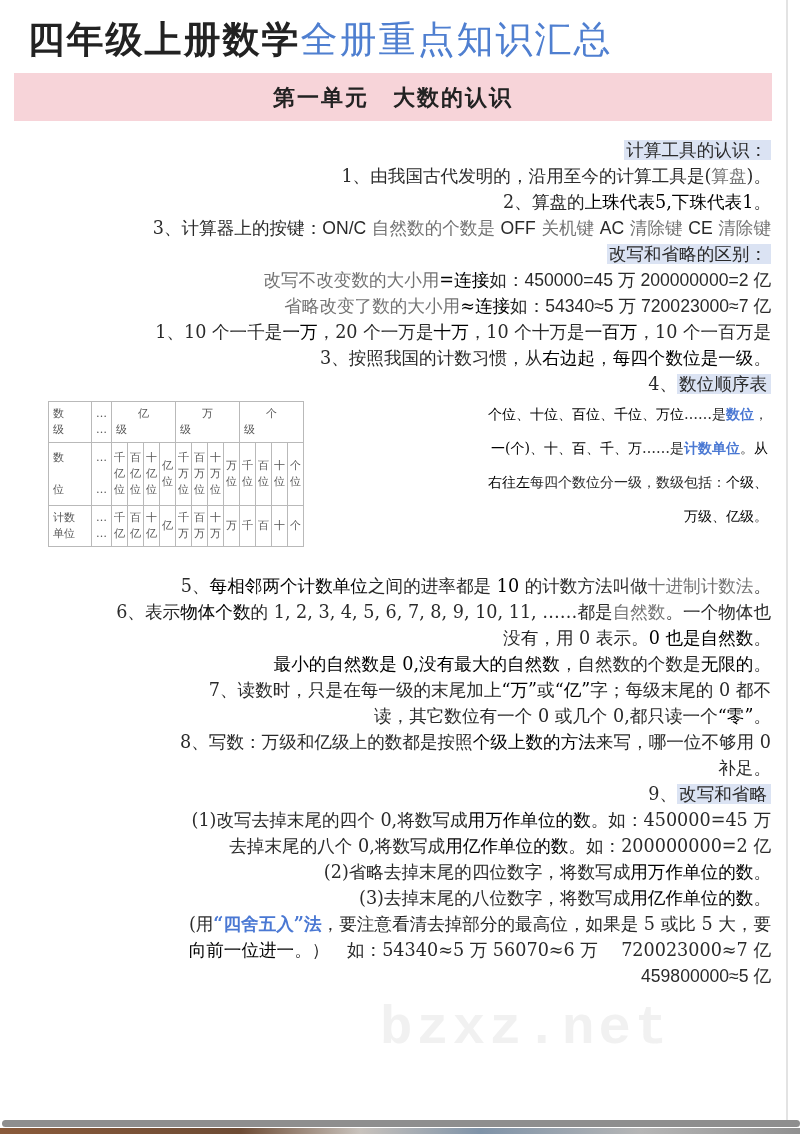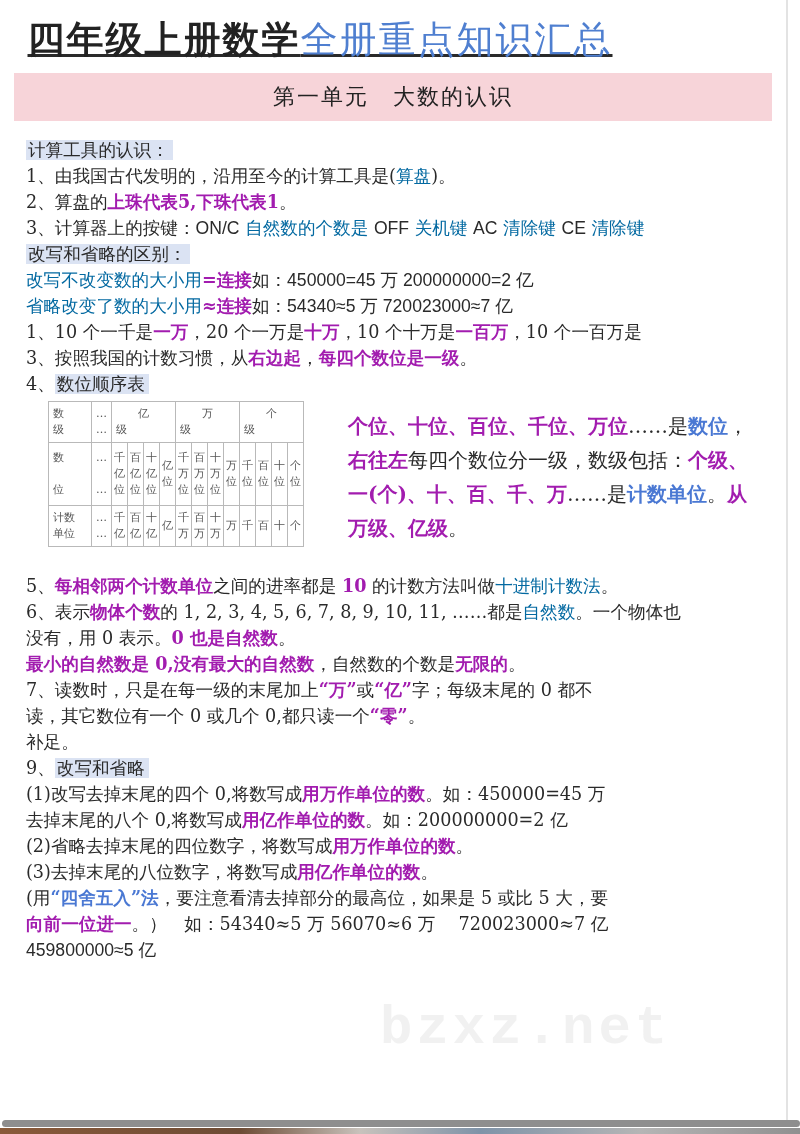--- a/index.html
+++ b/index.html
@@ -6,37 +6,37 @@
   body {
     width:800px; height:1134px; background:#ffffff; position:relative; overflow:hidden;
     font-family:"DejaVu Serif","Liberation Serif",serif; color:#2a2a2a;
   }
   .page {
     position:absolute; left:0; top:0; width:786px; height:1120px; background:#fff;
     border-right:2px solid #e3e3e3;
   }
   .title {
     position:absolute; top:14px; left:0; width:640px; text-align:center;
-    font-size:37px; font-weight:bold; letter-spacing:2px; line-height:50px;text-decoration:underline;
+    font-size:37px; font-weight:bold; letter-spacing:2px; line-height:50px;
   }
   .title .t-dark { color:#222; }
   .title .t-blue { color:#4f7fd0; font-weight:normal; }
   .unit-banner {
     position:absolute; top:73px; left:14px; width:758px; height:48px; background:#f7d4d9;
-    text-align:center; line-height:48px; font-size:22px; font-weight:normal; color:#222;
+    text-align:center; line-height:48px; font-size:22px; font-weight:bold; color:#222;
     letter-spacing:2px;
   }
   .content {
     position:absolute; top:137px; left:26px; width:745px;
     font-size:17.6px; line-height:26px;
   }
-  .ln { white-space:nowrap; height:26px; }
+  .ln { white-space:nowrap; height:26px;text-align:right; }
   .hl { background:#dbe3f3; padding:0 4px 0 2px; }
-  .r { color:#a21caf; font-weight:bold; }
-  .b { color:#0369a1; }
+  .r { color:#000000; font-weight:normal; }
+  .b { color:#737373; }
   .bb { color:#4a78d3; font-weight:bold; }
   .sans { font-family:"Liberation Sans","DejaVu Sans",sans-serif; }
 
   .table-block { position:relative; height:176px; }
   .place-table {
     position:absolute; left:22px; top:4px; border-collapse:collapse;
     font-size:11px; line-height:16px; color:#555;
   }
   .place-table td {
     border:1.5px solid #b9b9b9; text-align:center; vertical-align:middle; padding:0 2px;
@@ -45,21 +45,21 @@
   .place-table .mid td { height:62px; }
   .place-table .bot td { height:40px; }
   .place-table .vcol { width:11px; }
   .place-table .lbl { width:36px; text-align:left; padding-left:4px; }
   .place-table .dots { width:15px; }
   .grp { position:relative; }
   .grp .gname { display:block; text-align:center; }
   .grp .gsuf { display:block; text-align:left; padding-left:2px; }
 
   .side-note {
-    position:absolute; left:322px; top:12px; width:420px; font-size:20px;
+    position:absolute; left:322px; top:0px; width:420px; font-size:14px;
     line-height:34px; font-weight:normal;
   }
   .side-note .ln { height:34px; }
 
   .watermark {
     position:absolute; left:380px; top:998px; font-family:Liberation Mono, monospace;
     font-size:54px; font-weight:bold; color:rgba(200,200,200,0.25); letter-spacing:4px;
   }
   .scrollbar {
     position:absolute; left:2px; top:1120px; width:798px; height:7px; background:#8e8e8e;
@@ -168,22 +168,22 @@
           <td class="vcol"><span>千</span></td>
           <td class="vcol"><span>百</span></td>
           <td class="vcol"><span>十</span></td>
           <td class="vcol"><span>个</span></td>
         </tr>
       </tbody>
         </table>
 
       <div class="side-note">
         <div class="ln"><span class="r">个位、十位、百位、千位、万位</span><span>……是</span><span class="bb">数位</span><span>，</span></div>
+        <div class="ln"><span class="r">一(个)、十、百、千、万</span><span>……是</span><span class="bb">计数单位</span><span>。</span><span class="r">从</span></div>
         <div class="ln"><span class="r">右往左</span><span>每四个数位分一级，数级包括：</span><span class="r">个级、</span></div>
-        <div class="ln"><span class="r">一(个)、十、百、千、万</span><span>……是</span><span class="bb">计数单位</span><span>。</span><span class="r">从</span></div>
         <div class="ln"><span class="r">万级、亿级</span><span>。</span></div>
       </div>
     </div>
 
     <div class="ln">
       <span>5、</span><span class="r">每相邻两个计数单位</span><span>之间的进率都是 </span><span class="r">10</span><span> 的计数方法叫做</span><span class="b">十进制计数法</span><span>。</span>
     </div>
 
     <div class="ln">
       <span>6、表示</span><span class="r">物体个数</span><span>的 1, 2, 3, 4, 5, 6, 7, 8, 9, 10, 11, ……都是</span><span class="b">自然数</span><span>。一个物体也</span>
@@ -196,20 +196,23 @@
     </div>
 
     <div class="ln">
       <span>7、读数时，只是在每一级的末尾加上</span><span class="r">“万”</span><span>或</span><span class="r">“亿”</span><span>字；每级末尾的 0 都不</span>
     </div>
     <div class="ln">
       <span>读，其它数位有一个 0 或几个 0,都只读一个</span><span class="r">“零”</span><span>。</span>
     </div>
 
     <div class="ln">
+      <span>8、写数：万级和亿级上的数都是按照</span><span class="r">个级上数的方法</span><span>来写，哪一位不够用 0</span>
+    </div>
+    <div class="ln">
       <span>补足。</span>
     </div>
 
     <div class="ln">
       <span>9、</span><span class="hl">改写和省略</span>
     </div>
     <div class="ln">
       <span>(1)改写去掉末尾的四个 0,将数写成</span><span class="r">用万作单位的数</span><span>。如：450000=45 万</span>
     </div>
     <div class="ln">

